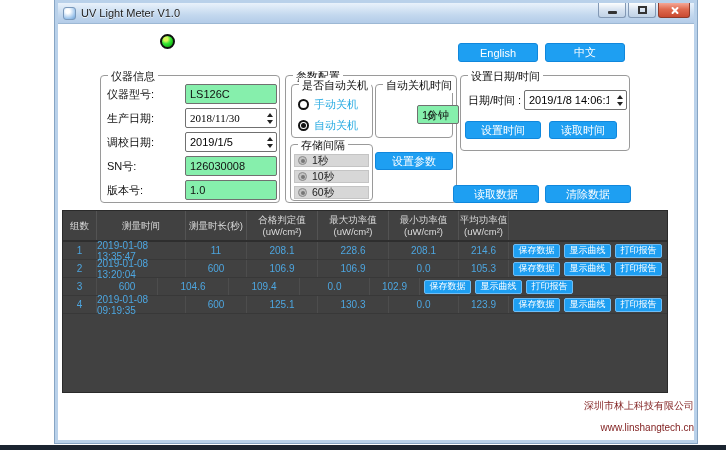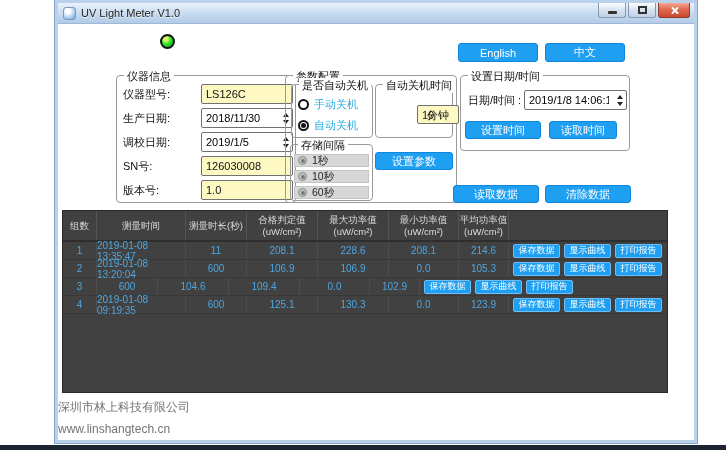--- a/index.html
+++ b/index.html
@@ -34,21 +34,21 @@
   .client { position:absolute; top:21px; left:0; right:0; bottom:0; background:#fff; }
 
   
   .btn-blue { position:absolute; background:#1e9ff2; border:1px solid #1087dc; border-radius:3px;
               color:#fff; font-size:11px; font-family:inherit; cursor:pointer;
               display:flex; align-items:center; justify-content:center; }
   .groupbox { position:absolute; border:1px solid #9a9a9a; border-radius:4px; }
   .groupbox > .gtitle { position:absolute; top:-7px; left:7px; background:#fff; padding:0 3px;
                         font-size:11px; color:#111; white-space:nowrap; }
   .flabel { position:absolute; font-size:11px; color:#111; white-space:nowrap; }
-  .field { position:absolute; border:1px solid #707070; border-radius:2px; background:#fef9c3;
+  .field { position:absolute; border:1px solid #707070; border-radius:2px; background:#86efac;
            font-size:11px; color:#111; padding:0 4px; font-family:inherit; }
   .spinfield { position:absolute; border:1px solid #707070; border-radius:2px; background:#fff;
                display:flex; align-items:center; }
   .spinfield input { flex:1; border:none; outline:none; font-size:11px; padding:0 4px;
                      font-family:inherit; background:transparent; min-width:0; }
   .spin-arrows { width:13px; height:100%; display:flex; flex-direction:column;
                  align-items:center; justify-content:center; gap:3px; cursor:pointer; }
   .arr-up { width:0; height:0; border-left:3px solid transparent; border-right:3px solid transparent;
             border-bottom:4px solid #222; }
   .arr-dn { width:0; height:0; border-left:3px solid transparent; border-right:3px solid transparent;
@@ -80,21 +80,21 @@
         font-size:9.5px; line-height:1.25; color:#dcdcdc; border-right:1px solid #535353; }
   .trow { display:flex; height:18px; border-bottom:1px solid #383838; }
   .tc { display:flex; align-items:center; justify-content:center; font-size:10px; color:#4da6e0;
         border-right:1px solid #4d4d4d; }
   .c0{width:34px}.c1{width:89px}.c2{width:61px}.c3{width:71px}.c4{width:71px}
   .c5{width:70px}.c6{width:50px}.c7{flex:1; border-right:none; justify-content:flex-start; gap:4px; padding-left:4px;}
   .mini-btn { width:47px; height:14px; background:#1e9ff2; border:1px solid #6fbdf5; border-radius:2px;
               color:#fff; font-size:9px; font-family:inherit; cursor:pointer; padding:0;
               display:flex; align-items:center; justify-content:center; white-space:nowrap; }
 
-  .footer-line { position:absolute; left:0; right:0; text-align:left; font-size:12px; color:#737373; }
+  .footer-line { position:absolute; left:0; right:0; text-align:right; font-size:10px; color:#7f1d1d; }
 </style>
 </head>
 <body>
 
 <div class="page">
   <div class="window">
 
     <div class="titlebar">
       <span class="app-icon"></span>
       <span class="title">UV Light Meter V1.0</span>
@@ -111,28 +111,28 @@
       </div>
     </div>
 
     <div class="client">
 
       <div class="led"></div>
 
       <button class="btn-blue" style="left:400px; top:19px; width:80px; height:19px;">English</button>
       <button class="btn-blue" style="left:487px; top:19px; width:80px; height:19px;">中文</button>
 
-      <div class="groupbox" style="left:42px; top:51px; width:180px; height:128px;margin-left:16px;">
+      <div class="groupbox" style="left:42px; top:51px; width:180px; height:128px;">
         <span class="gtitle">仪器信息</span>
 
         <span class="flabel" style="left:6px; top:11px;">仪器型号:</span>
         <input class="field" style="left: 84px; top: 8px; width: 92px; height: 20px;" value="LS126C">
 
         <span class="flabel" style="left:6px; top:35px;">生产日期:</span>
-        <div class="spinfield" style="left:84px; top:32px; width:92px; height:20px;">
+        <div class="spinfield" style="left:84px; top:32px; width:92px; height:20px;font-family:Liberation Serif, serif;">
           <input value="2018/11/30" style="">
           <div class="spin-arrows">
             <span class="arr-up"></span>
             <span class="arr-dn"></span>
           </div>
         </div>
 
         <span class="flabel" style="left:6px; top:59px;">调校日期:</span>
         <div class="spinfield" style="left:84px; top:56px; width:92px; height:20px;">
           <input value="2019/1/5" style="">

